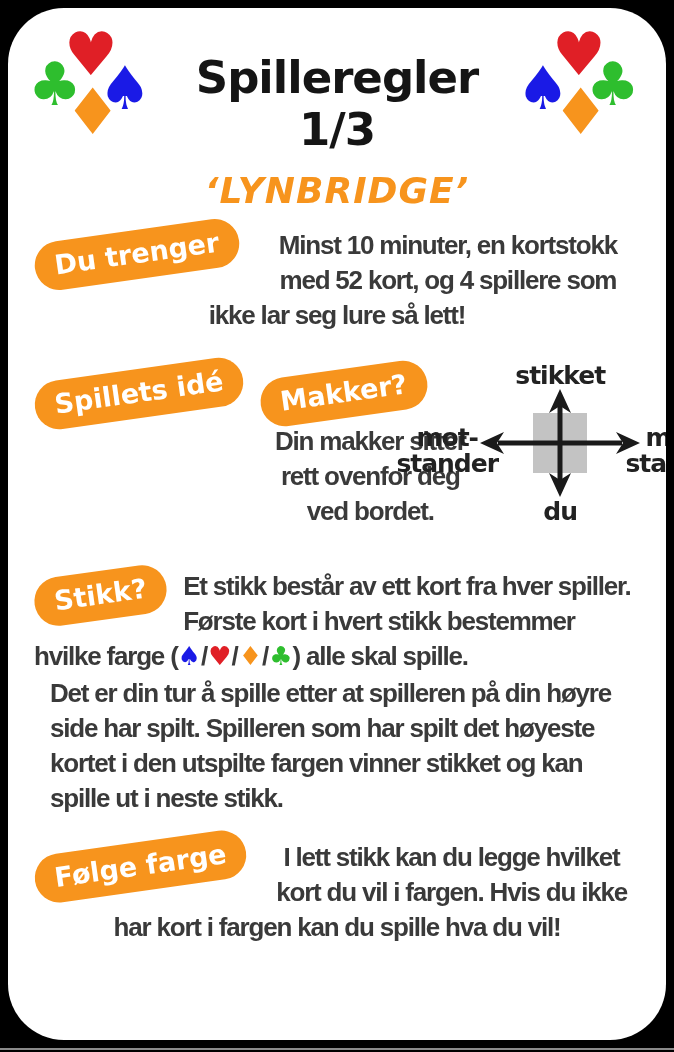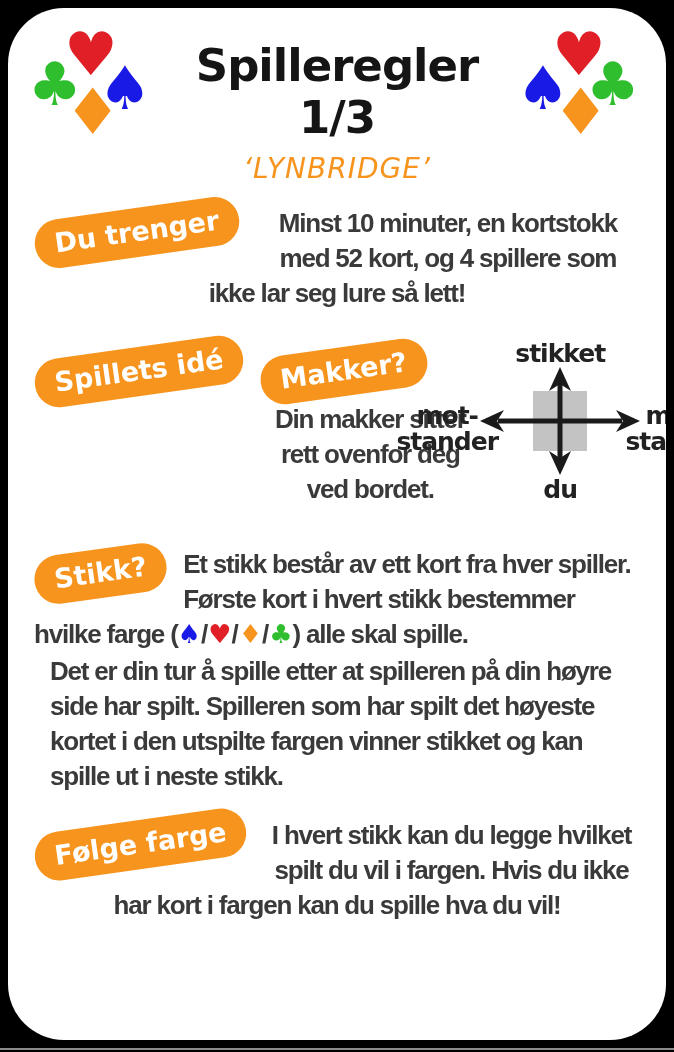--- a/index.html
+++ b/index.html
@@ -15,24 +15,24 @@
   .s{position:absolute;line-height:1;font-size:60px;font-family:"DejaVu Sans",sans-serif;}
   .cl .heart{left:30px;top:-6px;}
   .cl .club{left:-6px;top:24px;}
   .cl .spade{left:64px;top:28px;}
   .cl .diamond{left:30px;top:50px;font-size:64px;}
   .cr .heart{left:30px;top:-6px;}
   .cr .spade{left:-6px;top:28px;}
   .cr .club{left:64px;top:24px;}
   .cr .diamond{left:30px;top:50px;font-size:64px;}
   .titles{flex:1 1 auto;text-align:center;margin-top:10px;}
-  .title{margin:0;font-family:"DejaVu Sans",sans-serif;font-weight:bold;
+  .title{margin:12px;font-family:"DejaVu Sans",sans-serif;font-weight:bold;
          font-size:45px;line-height:52px;color:#151515;letter-spacing:-1px;}
-  .subtitle{margin:2px 0 0;font-family:"DejaVu Sans",sans-serif;font-weight:normal;font-style:italic;
-            font-size:28px;line-height:46px;color:#f7941d;letter-spacing:1px;}
+  .subtitle{margin:2px 0 0;font-family:"DejaVu Sans",sans-serif;font-weight:bold;font-style:italic;
+            font-size:36px;line-height:46px;color:#f7941d;letter-spacing:1px;}
 
   
   .sec{font-size:26px;line-height:35px;font-weight:bold;color:#3a3a3a;letter-spacing:-1.2px;}
   .center{text-align:center;}
   .left{text-align:left;}
   .pill{float:left;display:inline-block;background:#f7941d;color:#fff;
         font-family:"DejaVu Sans",sans-serif;font-weight:bold;font-size:27px;line-height:1;
         padding:10px 20px 12px;border-radius:40px;transform:rotate(-8deg);
         margin:2px 16px 6px 0;letter-spacing:0;}
   .sec1{margin-top:14px;}
@@ -122,18 +122,18 @@
     </section>
 
     <section class="sec sec4 left">
       <span class="pill">Stikk?</span>
       <span>Et stikk består av ett kort fra hver spiller. Første kort i hvert stikk bestemmer hvilke farge (</span><span class="suit-inline" style="color: rgb(26, 26, 230);">♠</span><span class="sep">/</span><span class="suit-inline" style="color: rgb(224, 31, 38);">♥</span><span class="sep">/</span><span class="suit-inline" style="color: rgb(247, 148, 29);">♦</span><span class="sep">/</span><span class="suit-inline" style="color: rgb(46, 190, 46);">♣</span><span>) alle skal spille.</span>
       <p class="para2">Det er din tur å spille etter at spilleren på din høyre side har spilt. Spilleren som har spilt det høyeste kortet i den utspilte fargen vinner stikket og kan spille ut i neste stikk.</p>
     </section>
 
     <section class="sec sec5 center">
       <span class="pill">Følge farge</span>
-      <span class="txt">I hvert stikk kan du legge hvilket spilt du vil i fargen. Hvis du ikke har kort i fargen kan du spille hva du vil!</span>
+      <span class="txt">I lett stikk kan du legge hvilket kort du vil i fargen. Hvis du ikke har kort i fargen kan du spille hva du vil!</span>
     </section>
 
   </div>
   <div class="bottom-line"></div>
 </div>
 
 </body></html>

